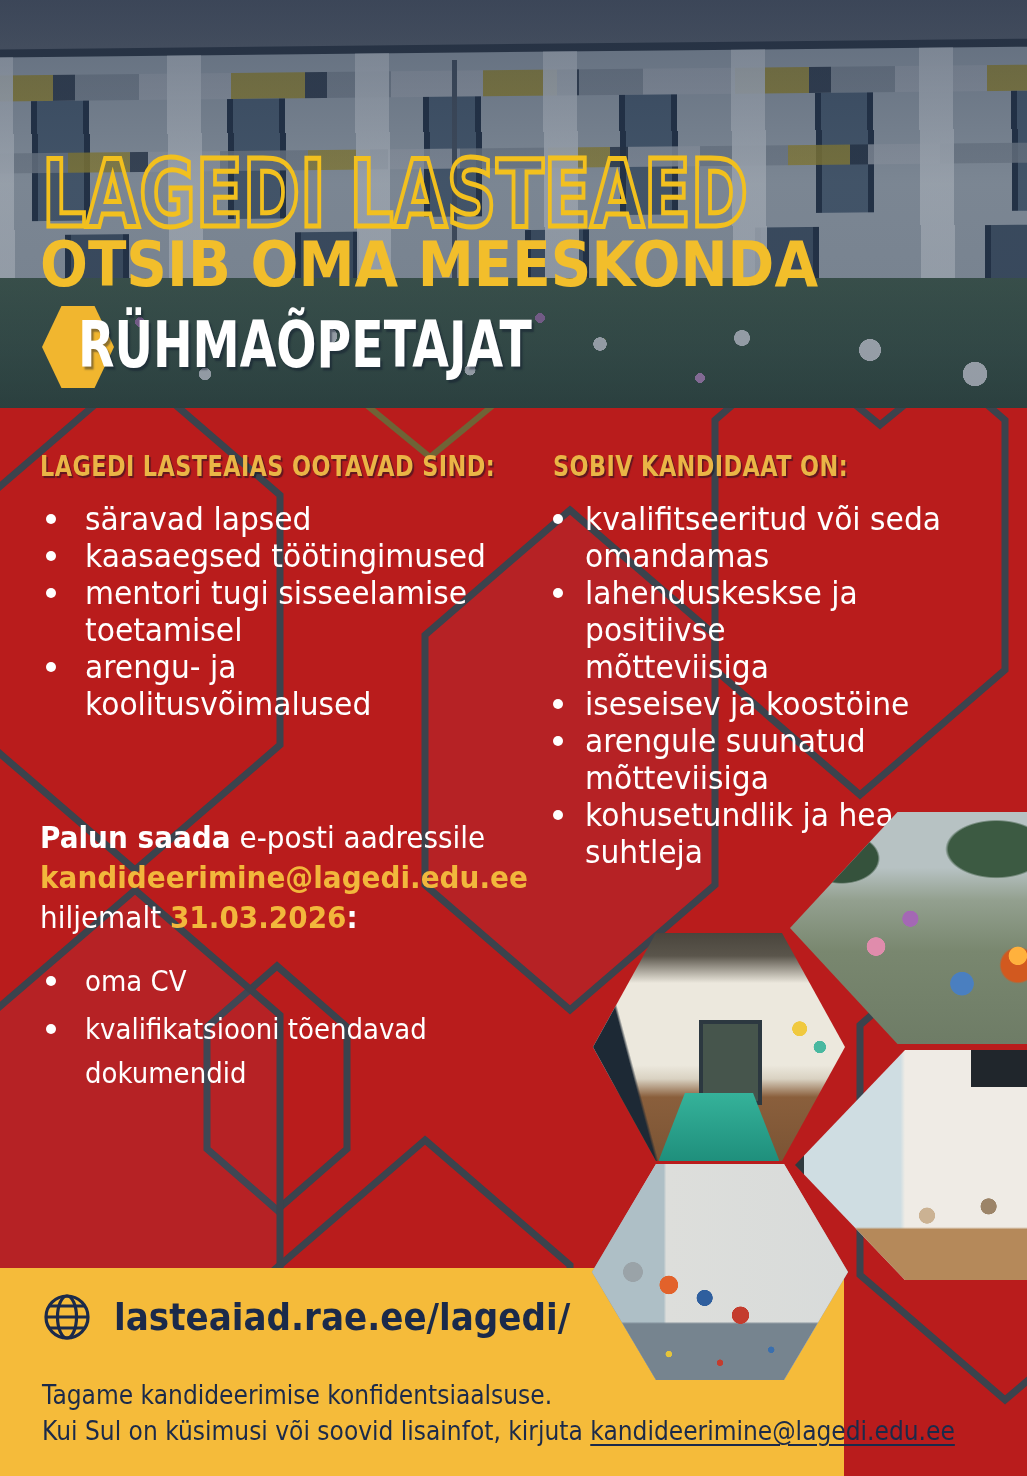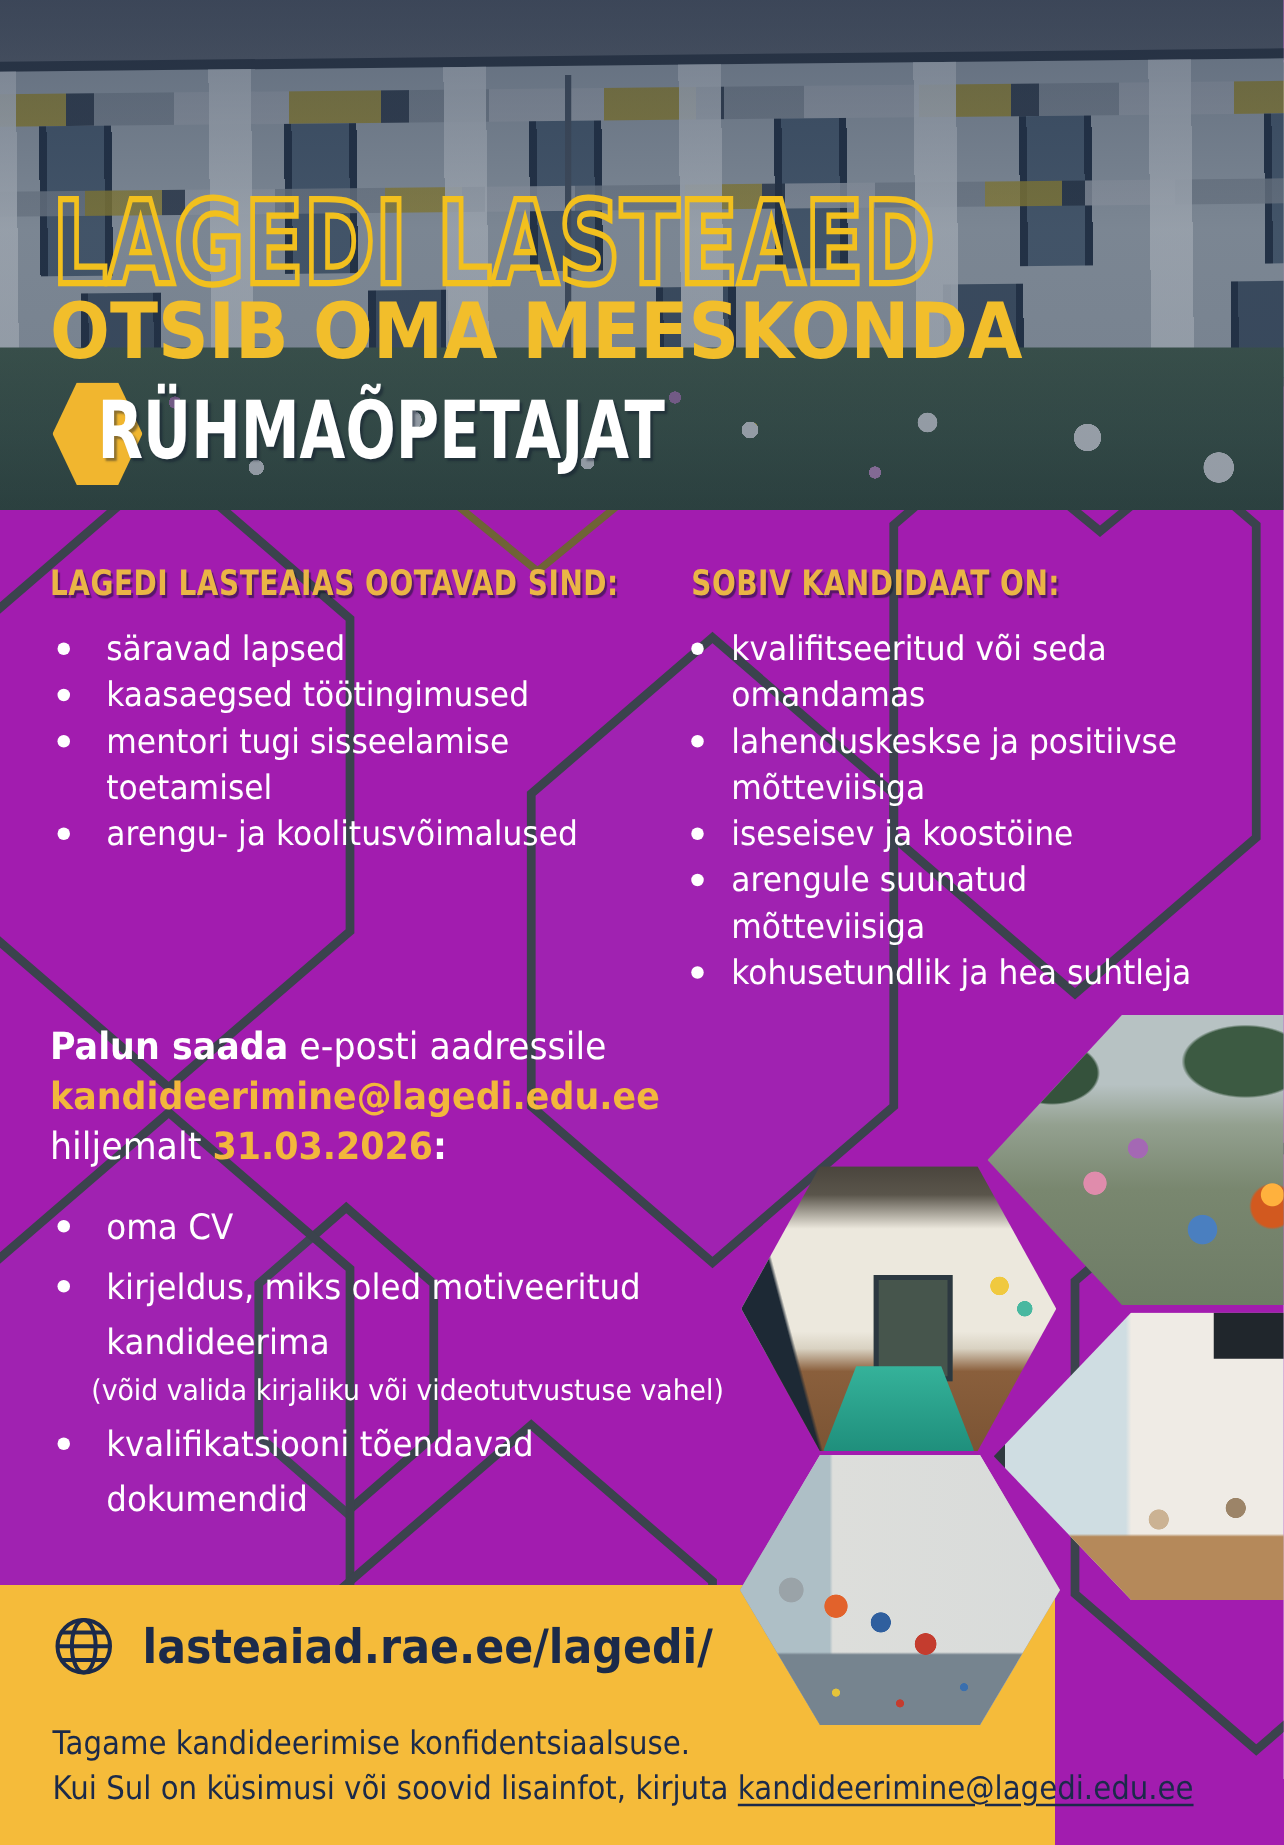--- a/index.html
+++ b/index.html
@@ -1,16 +1,16 @@
 <!DOCTYPE html>
 <html><head>
 <meta charset="utf-8">
 <style>
   html,body{margin:0;padding:0;}
-  .poster{position:relative;width:1027px;height:1476px;background:#a21caf;overflow:hidden;
+  .poster{position:relative;width:1027px;height:1476px;background:#b91c1c;overflow:hidden;
           font-family:"DejaVu Sans",sans-serif;}
 
   
   .hexbg{position:absolute;left:0;top:0;z-index:0;}
 
   
   .hero{position:absolute;left:0;top:0;width:1027px;height:408px;z-index:1;overflow:hidden;}
   .hero .sky{position:absolute;inset:0;background:linear-gradient(180deg,#6a7077 0%,#7d8489 40%,#8a9197 100%);}
   .hero .building{position:absolute;left:-20px;top:52px;width:1080px;height:255px;background:#b9c2c6;
       box-shadow:0 -8px 0 #39424a;transform:rotate(-0.6deg);}
@@ -54,21 +54,21 @@
       white-space:nowrap;transform:scaleX(.74);transform-origin:left;letter-spacing:0px;
       text-shadow:3px 3px 2px rgba(15,25,45,.45);}
 
   
   .col{position:absolute;z-index:2;color:#fff;}
   .col-left{left:40px;top:450px;width:478px;}
   .col-right{left:528px;top:450px;width:470px;margin-left:25px;}
   .col h3{margin:0 0 18px 0;color:#eab546;font-size:28px;font-weight:800;letter-spacing:.5px;
       white-space:nowrap;transform:scaleX(.8);transform-origin:left;text-shadow:2px 2px 1px rgba(10,18,35,.5);}
   .blist{list-style:none;margin:0;padding:0;}
-  .blist li{position:relative;padding-left:45px;font-size:27px;line-height:37px;}
+  .blist li{position:relative;padding-left:45px;font-size:32px;line-height:37px;}
   .col-right .blist li{padding-left:32px;}
   .blist li .dot{position:absolute;left:6px;top:13px;width:10px;height:10px;border-radius:50%;background:#fff;}
   .col-right .blist li .dot{left:0;}
   .blist li .txt{display:inline-block;white-space:pre-line;transform:scaleX(.93);transform-origin:left;}
 
   
   .apply{position:absolute;left:40px;top:818px;width:580px;z-index:2;color:#fff;}
   .apply .line{font-size:30px;line-height:40px;white-space:nowrap;transform:scaleX(.93);transform-origin:left;}
   .apply .b{font-weight:800;}
   .apply .email{color:#f2b73c;font-weight:800;}
@@ -203,22 +203,20 @@
       <li><span class="dot"></span><span class="txt">kohusetundlik ja hea suhtleja</span></li>
     </ul>
   </section>
 
   <section class="apply">
     <div class="line"><span class="b">Palun saada</span>&nbsp;<span>e-posti aadressile</span></div>
     <div class="line"><span class="email">kandideerimine@lagedi.edu.ee</span></div>
     <div class="line"><span>hiljemalt</span>&nbsp;<span class="date">31.03.2026</span><span class="b">:</span></div>
     <ul class="alist">
       <li><span class="dot"></span><span class="txt">oma CV</span></li>
-      <li><span class="dot"></span><span class="txt">kirjeldus, miks oled motiveeritud
-kandideerima</span><span class="note">(võid valida kirjaliku või videotutvustuse vahel)</span></li>
       <li><span class="dot"></span><span class="txt">kvalifikatsiooni tõendavad dokumendid</span></li>
     </ul>
   </section>
 
   <div class="hexph ph-campfire"></div>
   <div class="hexph ph-hall">
     <div class="door"></div>
     <div class="carpet"></div>
   </div>
   <div class="hexph ph-class">

